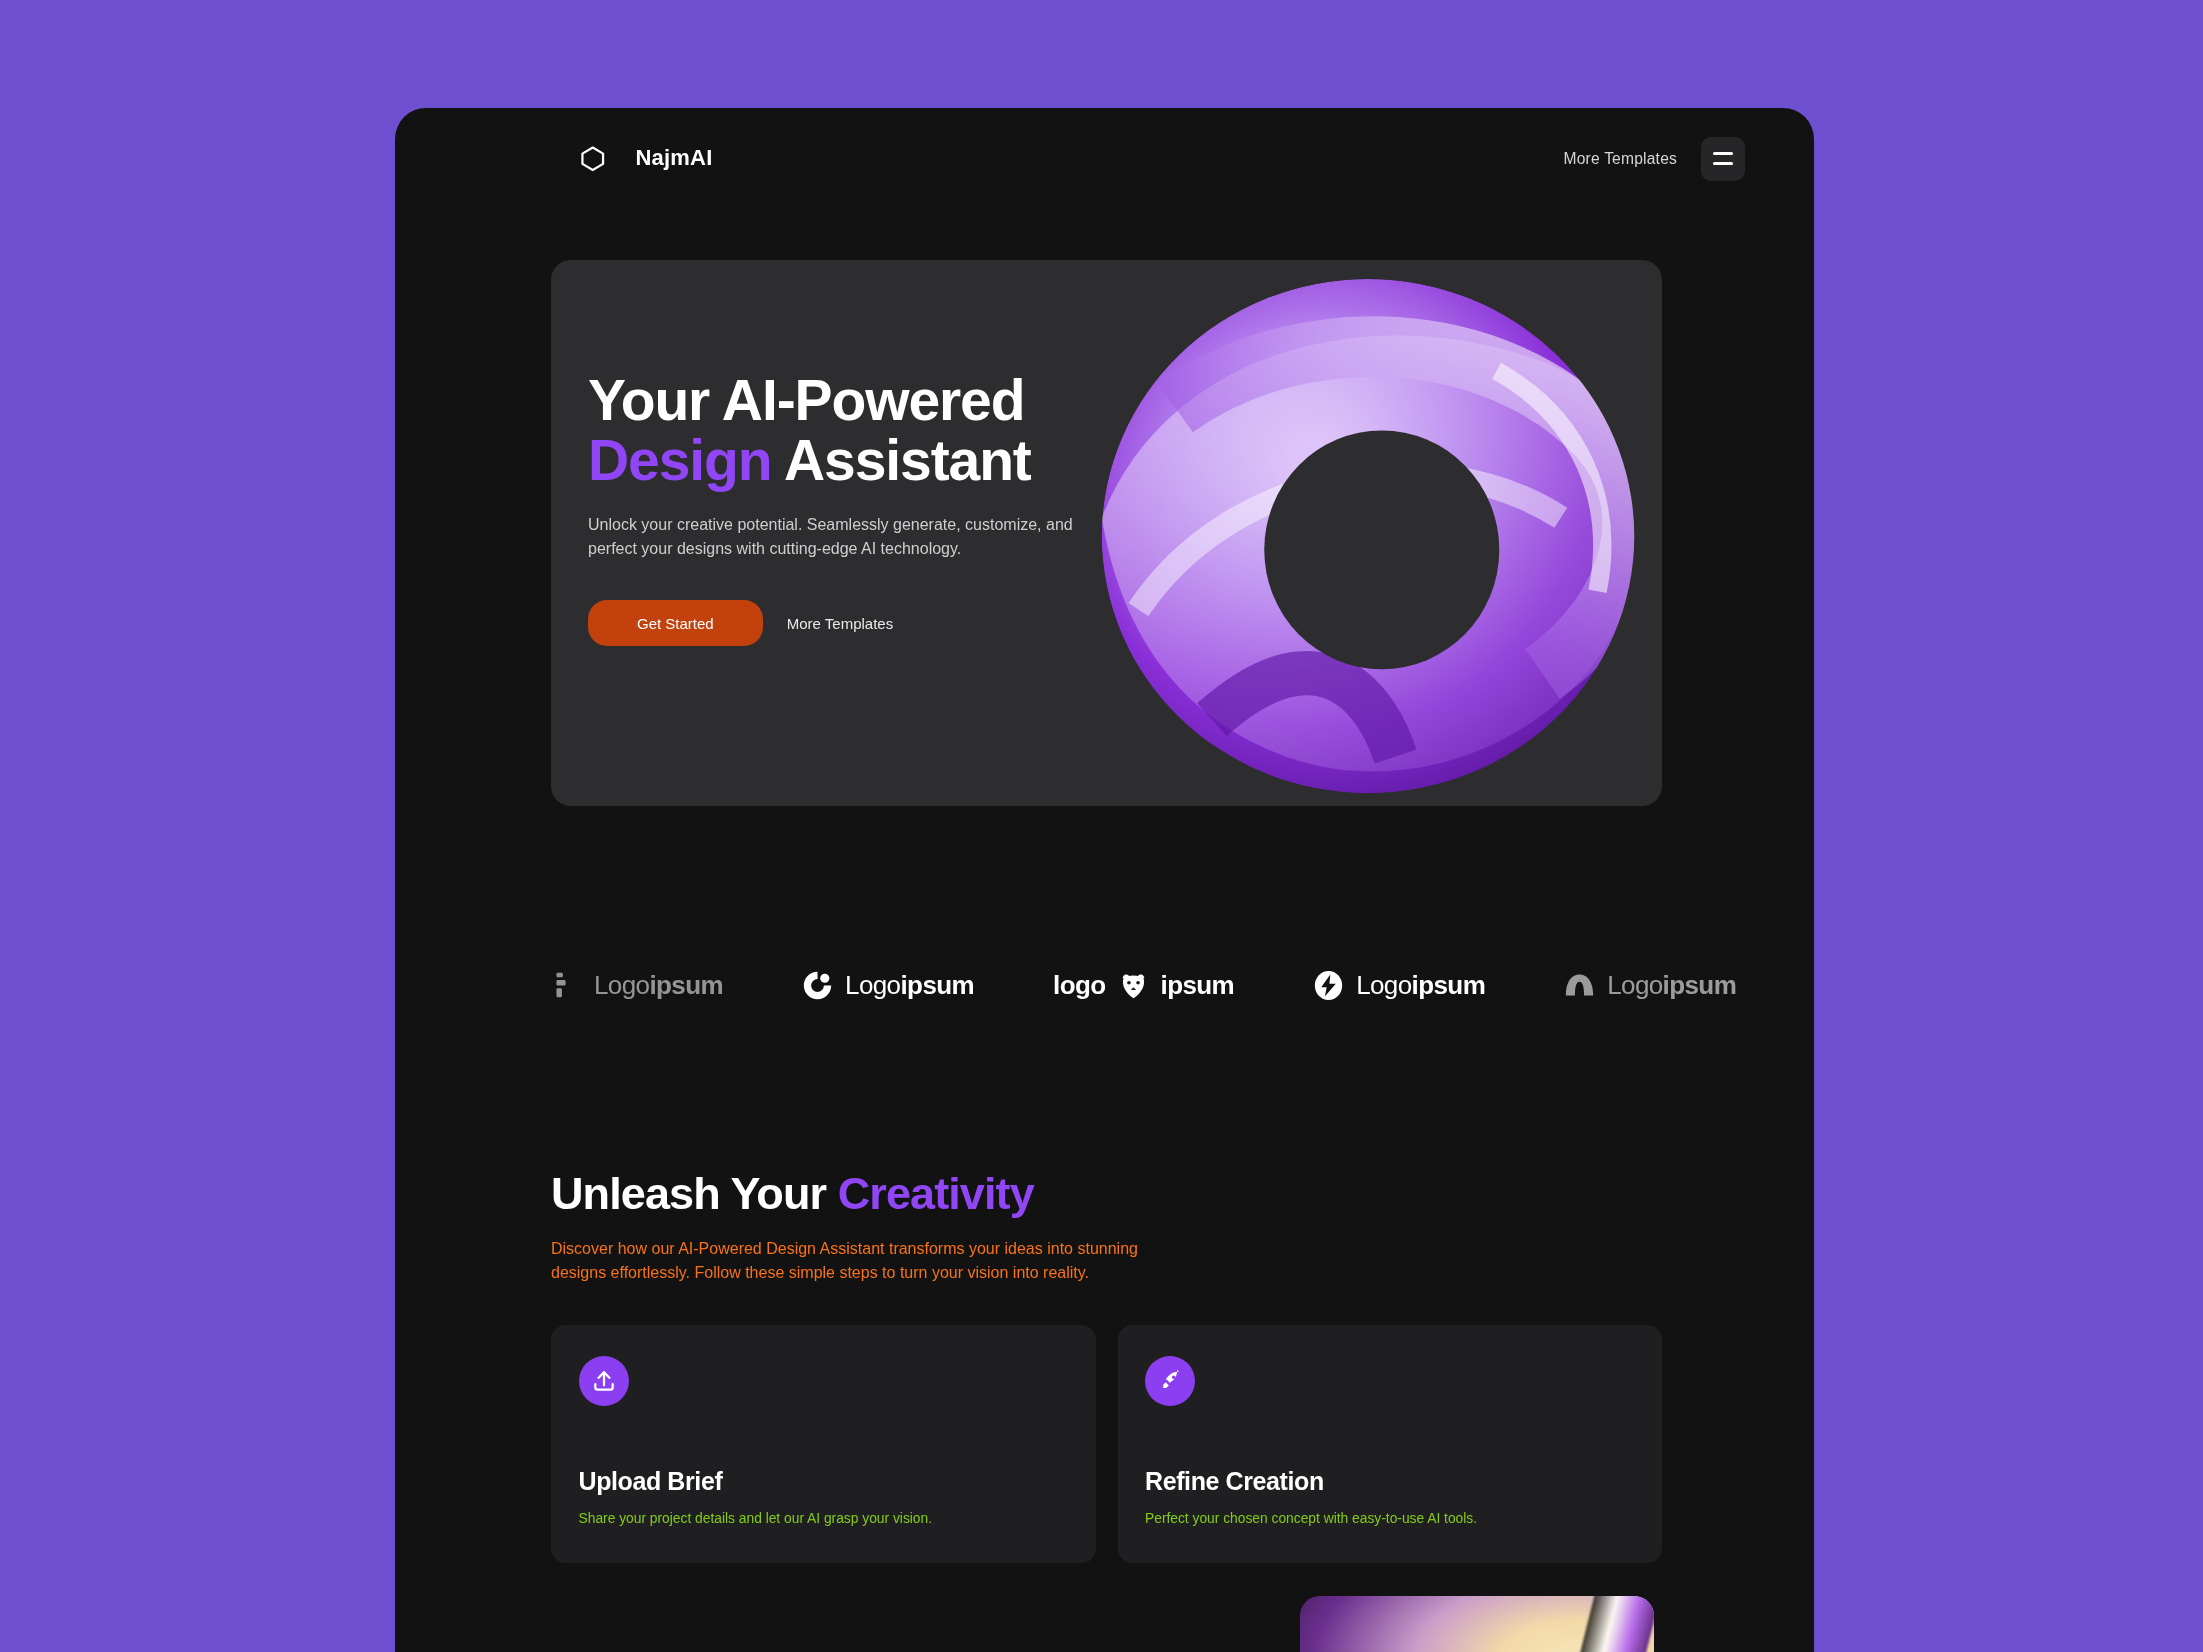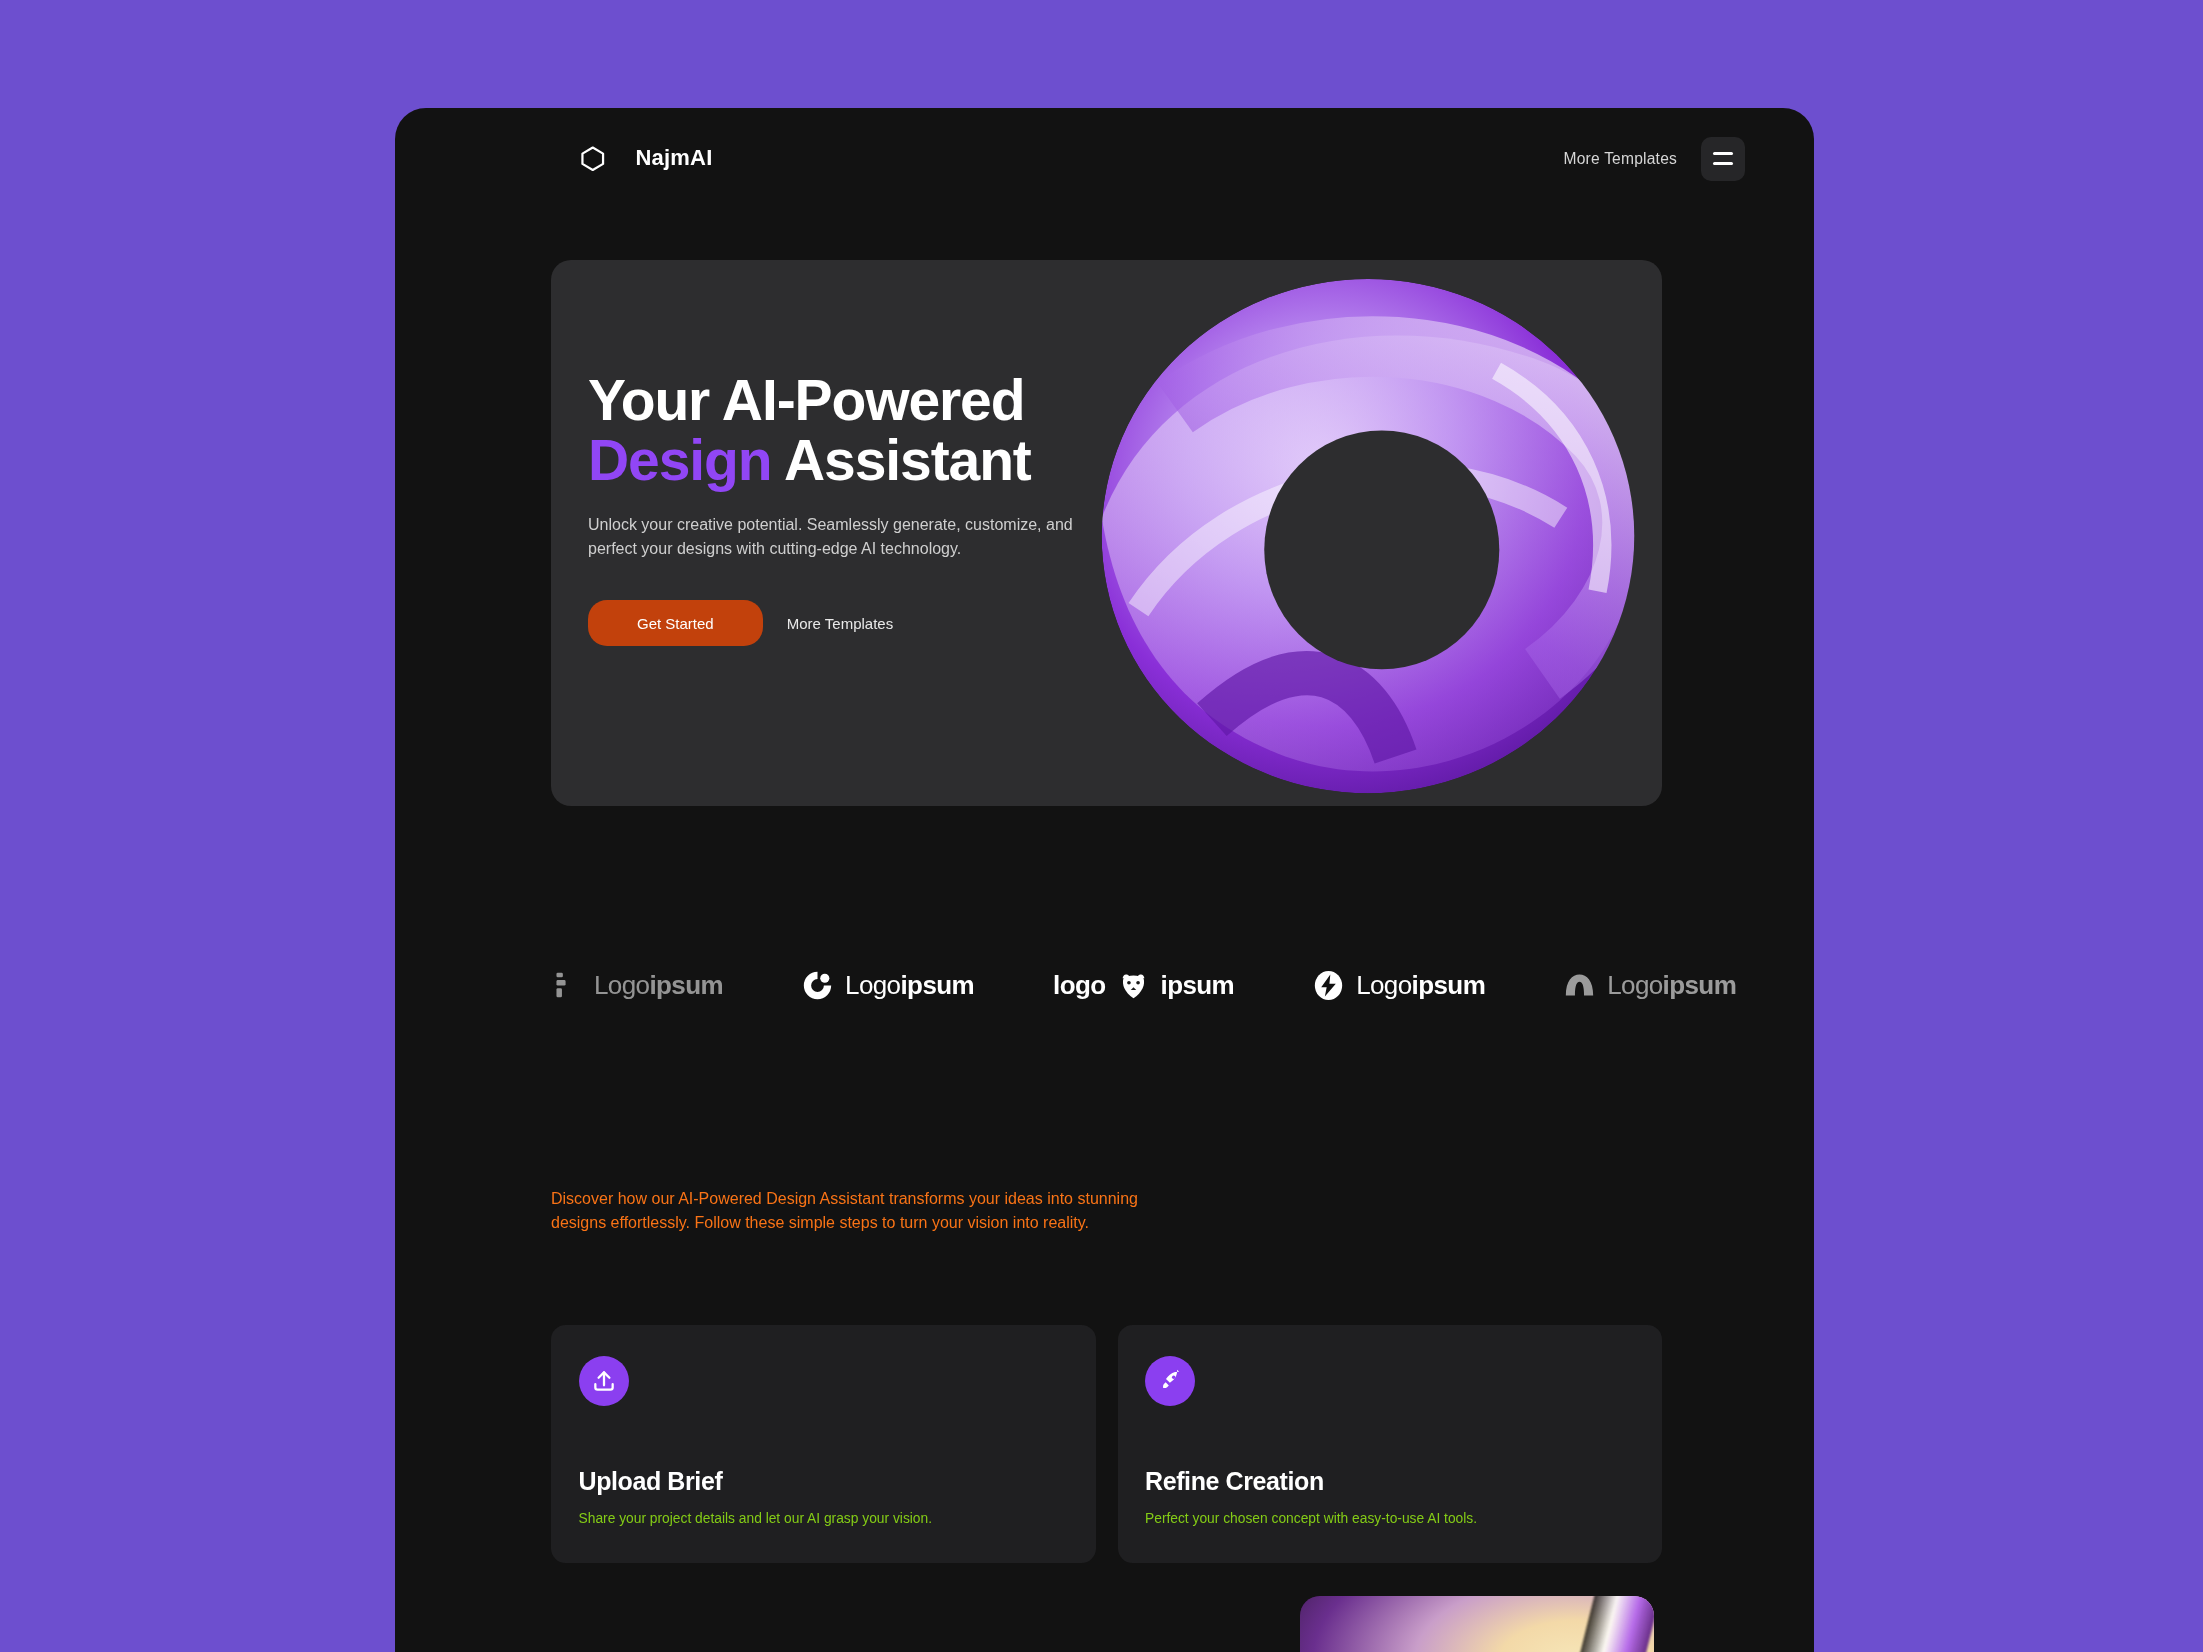--- a/index.html
+++ b/index.html
@@ -374,20 +374,21 @@
       <div class="logo-item">
         <svg class="logo-glyph" viewBox="0 0 34 34">
           <path d="M2 28 C 2 12, 9 5, 17 5 C 25 5, 32 12, 32 28 L 22 28 C 22 17, 20 13, 17 13 C 14 13, 12 17, 12 28 Z" fill="#ffffff"></path>
         </svg>
         <span class="logo-word"><span class="lw-thin">Logo</span><span>ipsum</span></span>
       </div>
 
     </div>
 
     <div class="section-head">
+      <h2 class="section-h2"><span>Unleash Your </span><span class="accent">Creativity</span></h2>
       <p class="section-sub">Discover how our AI-Powered Design Assistant transforms your ideas into stunning designs effortlessly. Follow these simple steps to turn your vision into reality.</p>
     </div>
 
     <div class="cards">
 
       <div class="card">
         <div class="card-icon">
           <svg viewBox="0 0 24 24" fill="none" stroke="#ffffff" stroke-width="2.1" stroke-linecap="round" stroke-linejoin="round">
             <path d="M12 16V4"></path>
               <path d="M7 9l5-5 5 5"></path>

